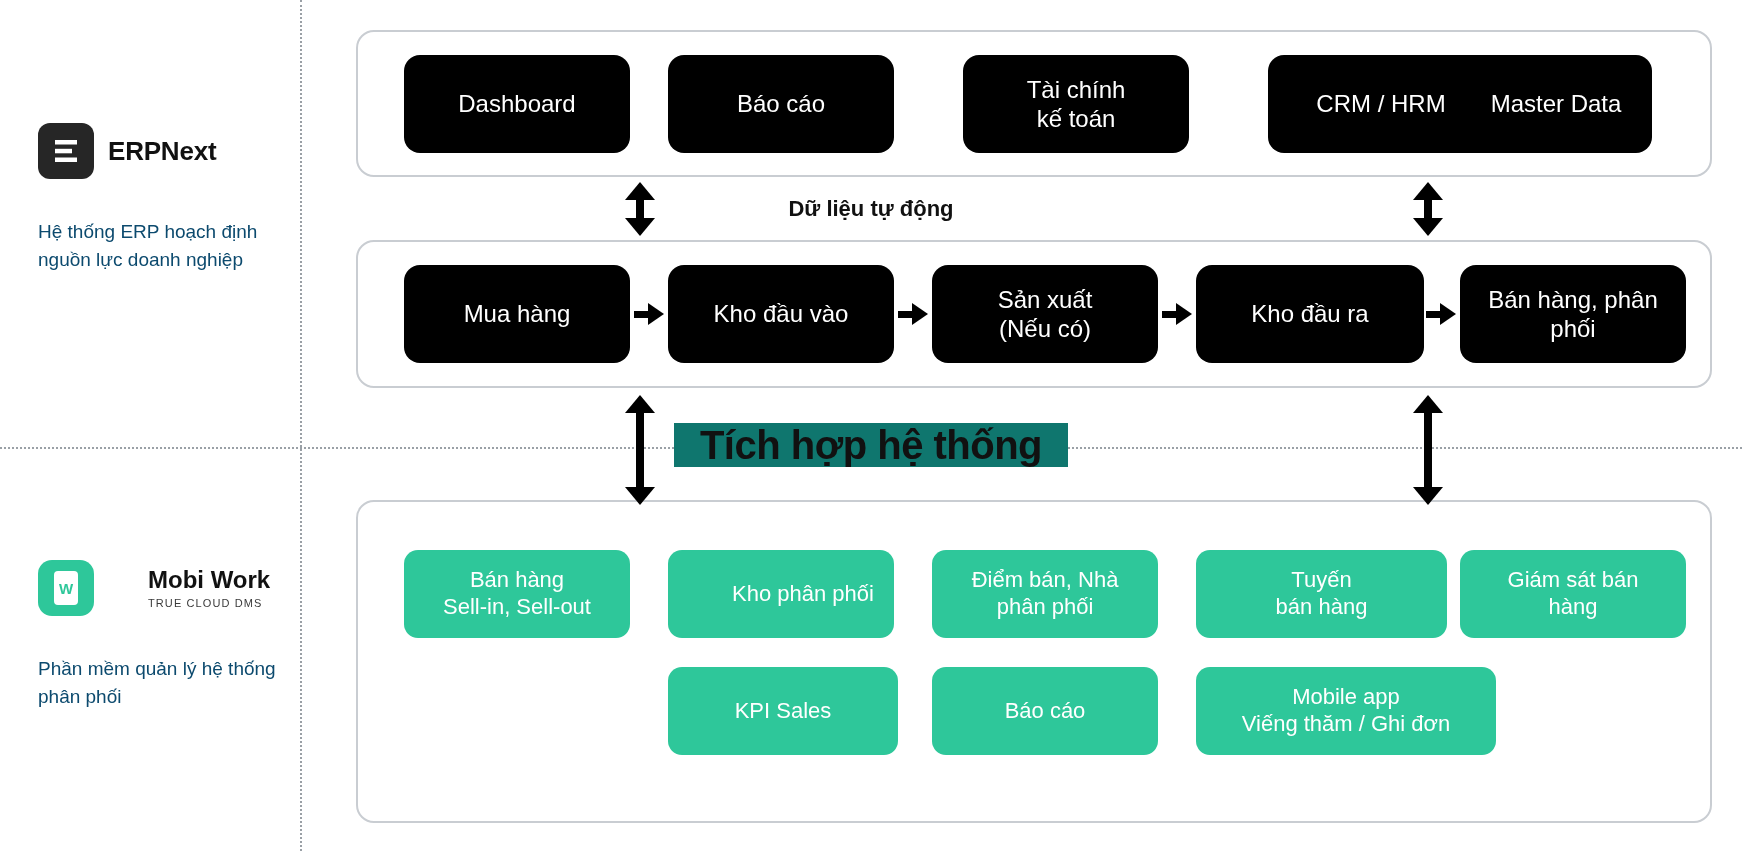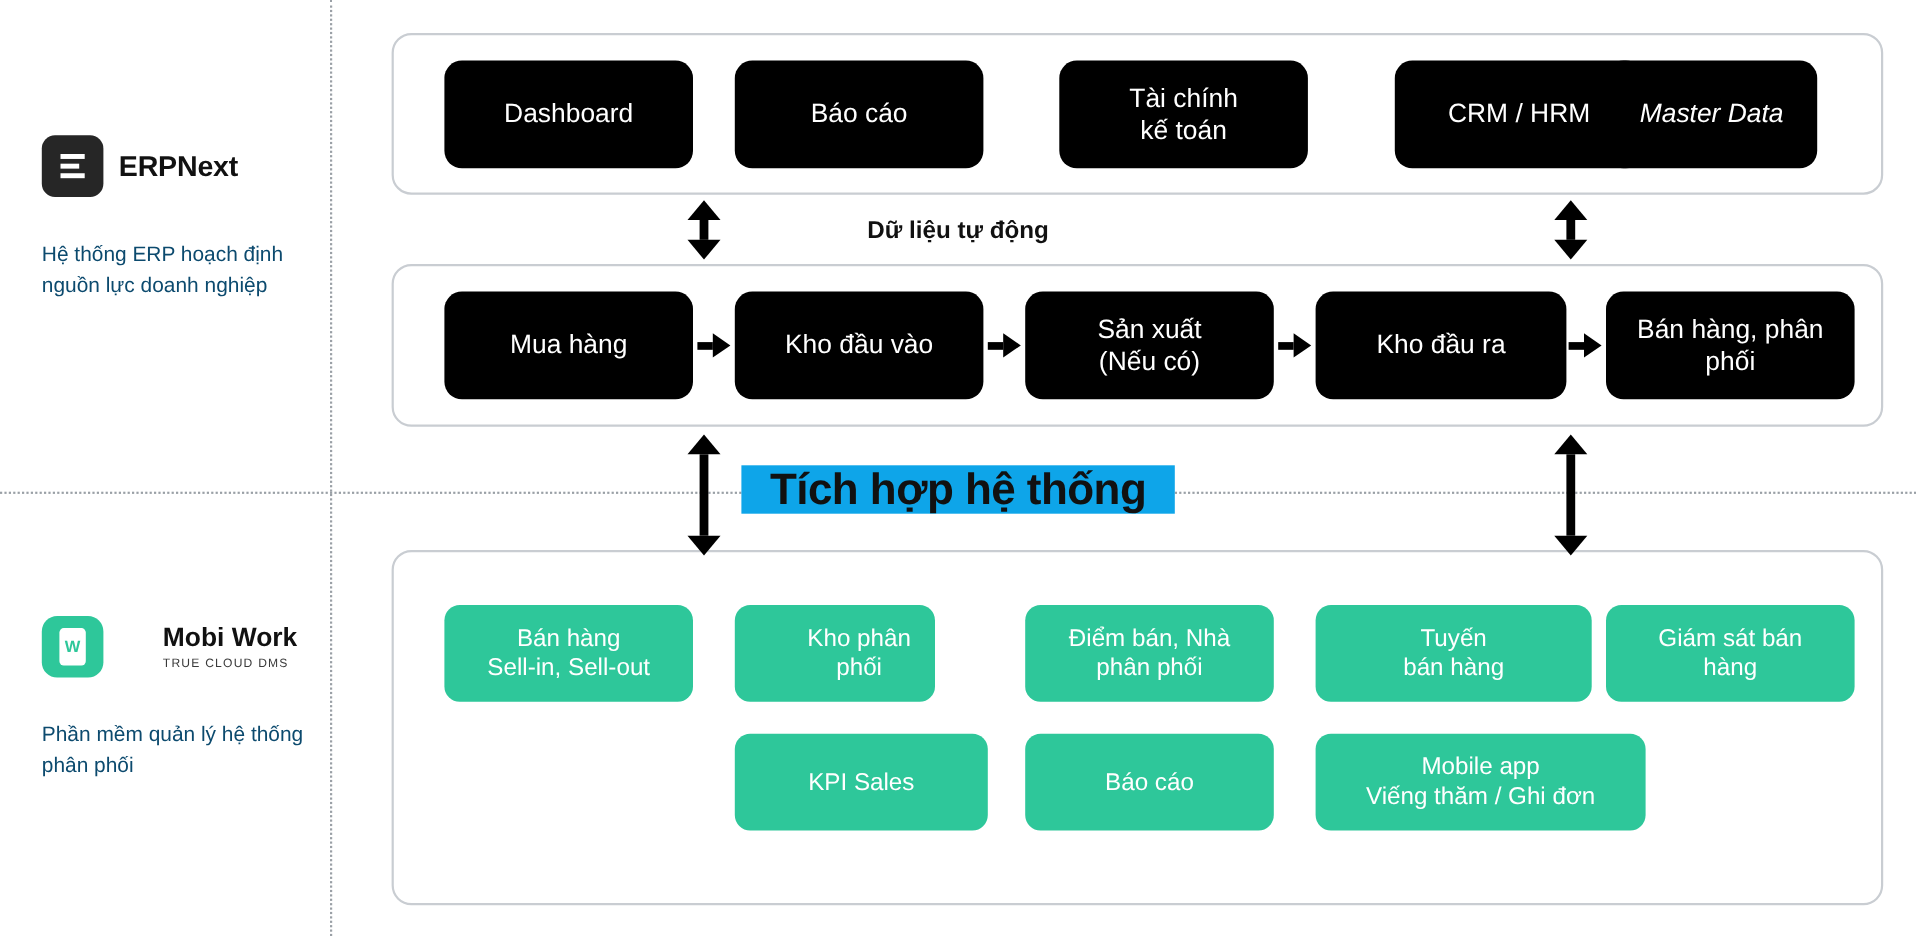--- a/index.html
+++ b/index.html
@@ -223,21 +223,21 @@
     left: 0;
     top: 423px;
     width: 1742px;
     text-align: center;
     font-size: 40px;
     font-weight: bold;
     color: #111111;
     letter-spacing: -0.5px;
   }
   .label-integration span {
-    background: #0ea5e9;
+    background: #0f766e;
     padding: 0 26px;
   }
 </style>
 </head>
 <body>
 
 <div class="left-col">
 
   <div class="brand brand-erp">
     <div class="erp-logo">
@@ -272,21 +272,21 @@
 
 <div class="panel" id="panel-top"></div>
 <div class="panel" id="panel-flow"></div>
 <div class="panel" id="panel-bottom"></div>
 
 <div class="node black top-node" style="left:404px; width:226px;">Dashboard</div>
 <div class="node black top-node" style="left:668px; width:226px;">Báo cáo</div>
 <div class="node black top-node" style="left:963px; width:226px;">Tài chính
 kế toán</div>
 <div class="node black top-node" style="left:1268px; width:226px;">CRM / HRM</div>
-<div class="node black top-node" style="left:1460px; width:192px;font-style:italic;">Master Data</div>
+<div class="node black top-node" style="left:1460px; width:192px;">Master Data</div>
 
 <div class="label-auto">Dữ liệu tự động</div>
 
 <div class="varrow" style="left:625px; top:182px; height:54px;">
   <div class="head-up"></div>
     <div class="shaft-v"></div>
     <div class="head-down"></div>
 </div>
 <div class="varrow" style="left:1413px; top:182px; height:54px;">
   <div class="head-up"></div>
@@ -329,21 +329,21 @@
     <div class="head-down"></div>
 </div>
 <div class="varrow" style="left:1413px; top:395px; height:110px;">
   <div class="head-up"></div>
     <div class="shaft-v"></div>
     <div class="head-down"></div>
 </div>
 
 <div class="node green bot-row1" style="left:404px; width:226px;">Bán hàng
 Sell-in, Sell-out</div>
-<div class="node green bot-row1" style="left:668px; width:182px;padding-left:44px;">Kho phân phối</div>
+<div class="node green bot-row1" style="left:668px; width:226px;padding-left:44px;">Kho phân phối</div>
 <div class="node green bot-row1" style="left:932px; width:226px;">Điểm bán, Nhà
 phân phối</div>
 <div class="node green bot-row1" style="left:1196px; width:251px;">Tuyến
 bán hàng</div>
 <div class="node green bot-row1" style="left:1460px; width:226px;">Giám sát bán
 hàng</div>
 
 <div class="node green bot-row2" style="left:668px; width:230px;">KPI Sales</div>
 <div class="node green bot-row2" style="left:932px; width:226px;">Báo cáo</div>
 <div class="node green bot-row2" style="left:1196px; width:300px;">Mobile app

